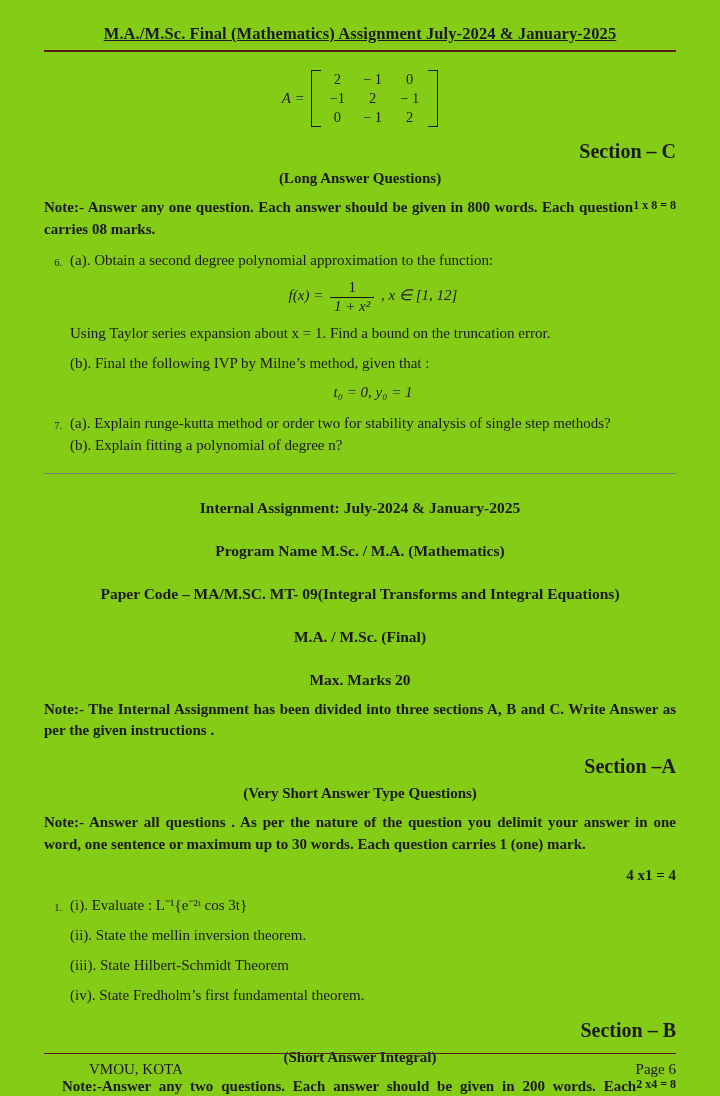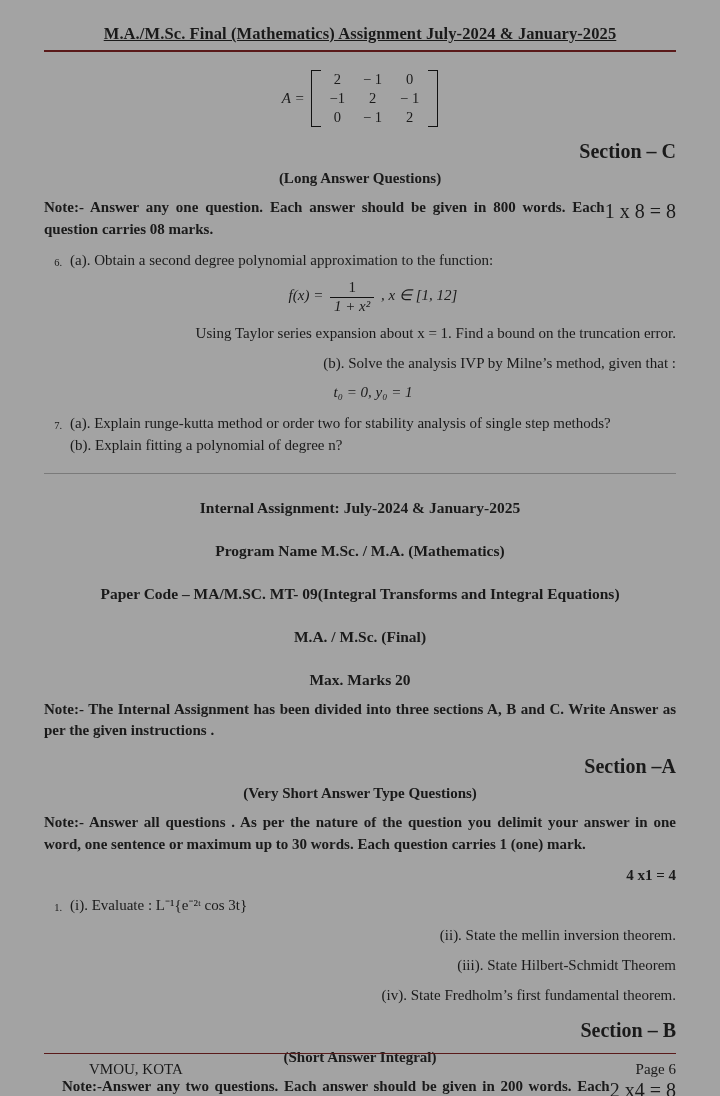--- a/index.html
+++ b/index.html
@@ -3,21 +3,21 @@
 <meta charset="utf-8">
 <style>
   html, body {
     margin: 0;
     padding: 0;
     background: #c8c8c8;
   }
   .page {
     width: 720px;
     height: 1096px;
-    background: #a3a3a3;
+    background: #84cc16;
     position: relative;
     box-sizing: border-box;
     font-family: "Liberation Serif", serif;
     color: #1a1a1a;
     overflow: hidden;
   }
   .inner {
     position: absolute;
     left: 0;
     top: 0;
@@ -86,22 +86,22 @@
     margin-top: 7px;
   }
   .note {
     font-weight: bold;
     font-size: 15px;
     margin-top: 10px;
     line-height: 1.45;
     text-align: justify;
   }
   .marks-right {
-    font-weight: normal;
-    font-size: 20px;
+    font-weight: bold;
+    font-size: 12px;
     float: right;
   }
   .qrow {
     display: flex;
     margin-top: 9px;
     font-size: 15px;
     line-height: 1.45;
   }
   .qnum {
     width: 26px;
@@ -113,21 +113,20 @@
     box-sizing: border-box;
   }
   .qbody {
     flex: 1 1 auto;
   }
   .qbody.just {
     text-align: justify;
   }
   .sub {
     margin-top: 8px;
-    text-align: right;
   }
   .eq {
     text-align: center;
     margin-top: 8px;
     font-size: 15px;
   }
   .ital {
     font-style: italic;
   }
   .frac {
@@ -234,21 +233,21 @@
         <div>(a). Obtain a second degree polynomial approximation to the function:</div>
         <div class="eq">
           <span class="ital">f(x) =</span>
           <span class="frac">
             <span class="num">1</span>
             <span class="den ital">1 + x²</span>
           </span>
           <span class="ital">,    x  ∈ [1, 12]</span>
         </div>
         <div class="sub">Using Taylor series expansion about x = 1. Find a bound on the truncation error.</div>
-        <div class="sub">(b). Solve the analysis IVP by Milne’s method, given that :</div>
+        <div class="sub">(b). Final the following IVP by Milne’s method, given that :</div>
         <div class="eq ital">t₀ = 0,   y₀ = 1</div>
       </div>
     </div>
 
     <div class="qrow">
       <div class="qnum">7.</div>
       <div class="qbody just">
         <div>(a). Explain runge-kutta method or order two for stability analysis of single step methods?</div>
         <div>(b). Explain fitting a polynomial of degree n?</div>
       </div>

